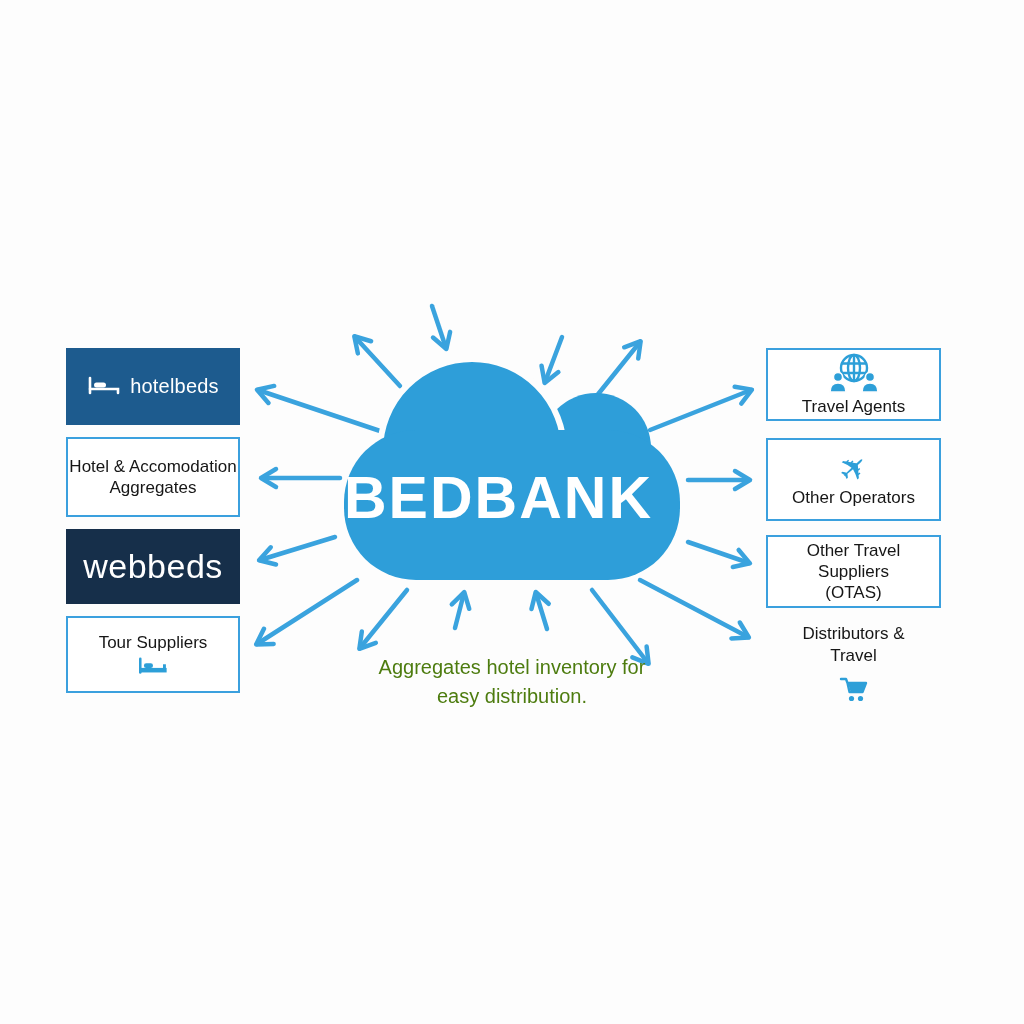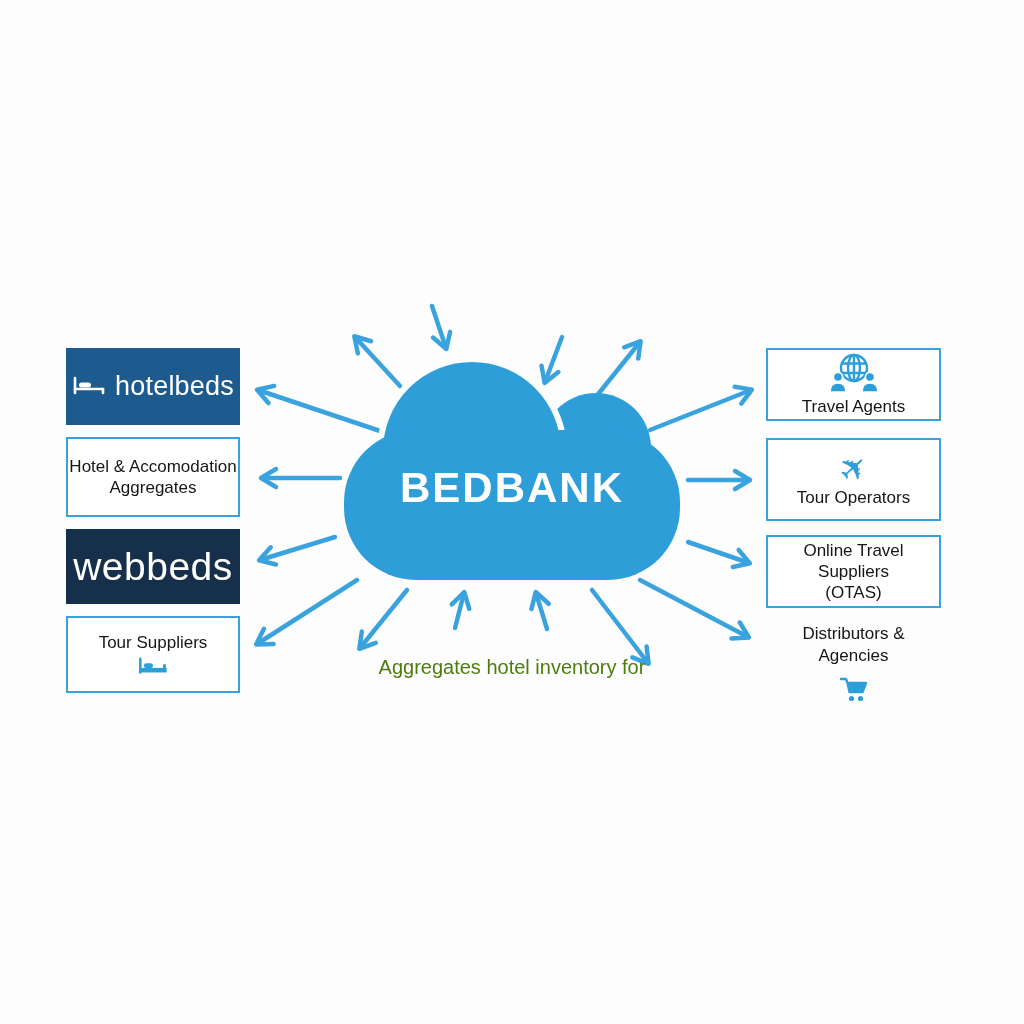--- a/index.html
+++ b/index.html
@@ -22,34 +22,34 @@
 
   .lbl { font-size:17px; line-height:1.25; font-weight:500; color:#161616; }
   .lbl-line { display:block; }
 
   
   .b-hotelbeds   { left:66px;  top:348px; width:174px; height:77px; flex-direction:row; gap:9px; }
   .b-hotelsup    { left:66px;  top:437px; width:174px; height:80px; }
   .b-webbeds     { left:66px;  top:529px; width:174px; height:75px; }
   .b-othersup    { left:66px;  top:616px; width:174px; height:77px; }
 
-  .hotelbeds-text { color:#fff; font-size:27px; font-weight:500; letter-spacing:0.2px; }
-  .webbeds-text   { color:#fff; font-size:39px; font-weight:500; letter-spacing:0.5px; }
+  .hotelbeds-text { color:#fff; font-size:20px; font-weight:500; letter-spacing:0.2px; }
+  .webbeds-text   { color:#fff; font-size:34px; font-weight:500; letter-spacing:0.5px; }
 
   
   .b-travelagents { left:766px; top:348px; width:175px; height:73px; gap:2px; }
   .b-touroper     { left:766px; top:438px; width:175px; height:83px; gap:2px; }
   .b-otas         { left:766px; top:535px; width:175px; height:73px; }
   .b-distrib      { left:766px; top:620px; width:175px; height:86px; gap:10px; }
 
   
   .bedbank {
     position:absolute; left:344px; top:464px; width:336px;
-    text-align:center; color:#ffffff;
-    font-size:42px; font-weight:bold; letter-spacing:2px;
+    text-align:left; color:#ffffff;
+    font-size:59px; font-weight:bold; letter-spacing:2px;
   }
 
   
   .caption {
     position:absolute; left:352px; top:653px; width:320px;
     text-align:center; color:#4d7c0f;
     font-size:20px; line-height:1.45; font-weight:500;
   }
 
   .plane-glyph {
@@ -155,43 +155,44 @@
           <circle cx="43" cy="25" r="4.6"></circle>
           <path d="M35 40 q0 -9 8 -9 q8 0 8 9 z"></path>
         </g>
       </svg>
     </span>
     <span class="lbl">Travel Agents</span>
   </div>
 
   <div class="box outline b-touroper">
     <span class="plane-glyph">✈</span>
-    <span class="lbl">Tour Operators</span>
+    <span class="lbl">Other Operators</span>
   </div>
 
   <div class="box outline b-otas">
     <span class="lbl">
-      <span class="lbl-line">Online Travel</span>
+      <span class="lbl-line">Other Travel</span>
       <span class="lbl-line">Suppliers</span>
       <span class="lbl-line">(OTAS)</span>
     </span>
   </div>
 
   <div class="box b-distrib">
     <span class="lbl">
       <span class="lbl-line">Distributors &amp;</span>
-      <span class="lbl-line">Agencies</span>
+      <span class="lbl-line">Travel</span>
     </span>
     <span class="icon-wrap">
       <svg width="30" height="27" viewBox="0 0 30 27">
         <path d="M2 3 H7 L8.5 7 H27 L23.5 16 H10.5 L8.5 7" fill="none" stroke="#2d9fd8" stroke-width="2.4" stroke-linecap="round" stroke-linejoin="round"></path>
         <path d="M9 7 H26.5 L23.5 15.5 H11.5 z" fill="#2d9fd8"></path>
         <circle cx="12.5" cy="22.5" r="2.6" fill="#2d9fd8"></circle>
         <circle cx="21.5" cy="22.5" r="2.6" fill="#2d9fd8"></circle>
       </svg>
     </span>
   </div>
 
   <div class="caption">
     <span class="lbl-line">Aggregates hotel inventory for</span>
+    <span class="lbl-line">easy distribution.</span>
   </div>
 
 </div>
 
 </body></html>

